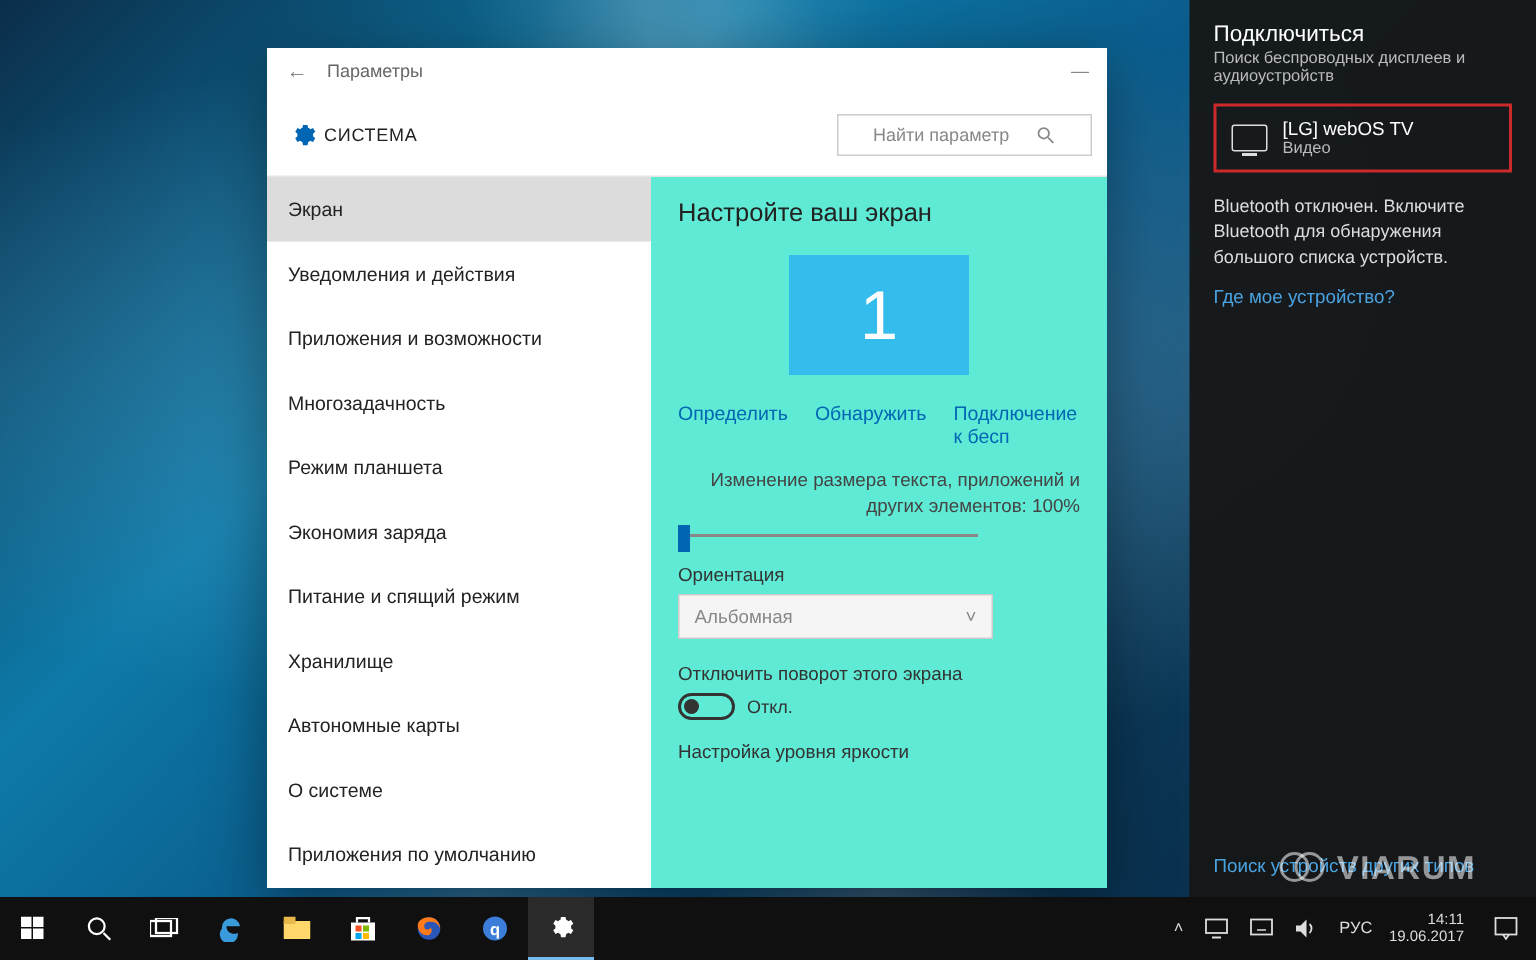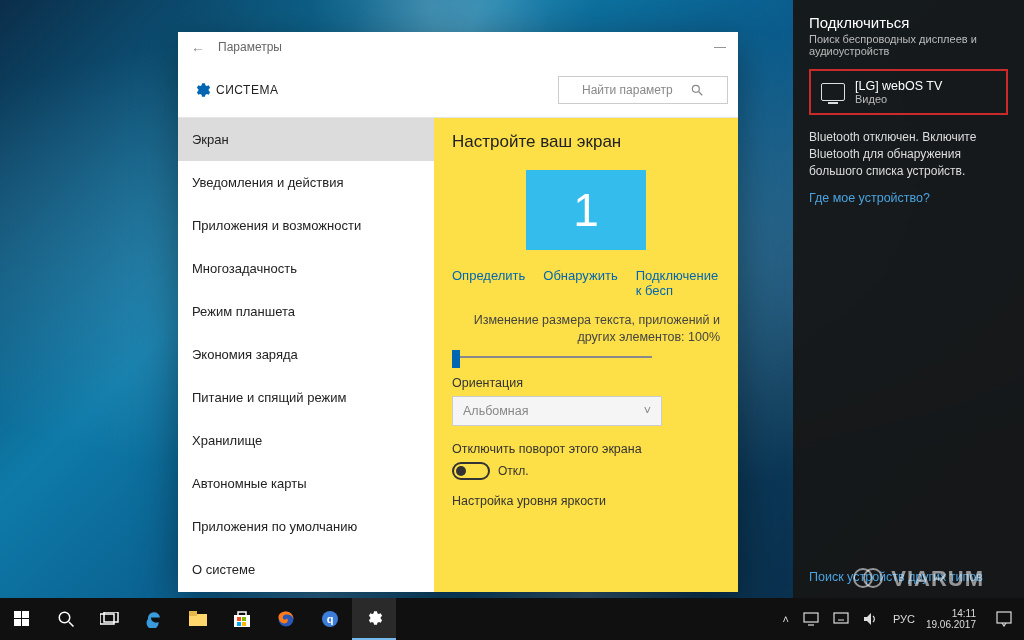--- a/index.html
+++ b/index.html
@@ -25,21 +25,21 @@
 .gear-wrap { width: 28px; display:flex; justify-content:center; }
 .header-label { font-size: 12px; letter-spacing: 0.5px; color: #222; font-weight: 400; }
 .search-box { margin-left: auto; width: 170px; height: 28px; border: 1px solid #ccc; display: flex; align-items: center; padding: 0 23px; color: #888; font-size: 12px; background: #fff; }
 .search-box .mag { margin-left: auto; }
 
 .body-row { flex: 1; display: flex; overflow: hidden; }
 .sidebar { width: 256px; border-right: 0; background:#fff; overflow-y: auto; }
 .side-item { padding: 14px 14px; font-size: 13px; color: #222; cursor: default; }
 .side-item.active { background: #dcdcdc; }
 
-.content { flex:1; padding: 14px 18px 8px 18px; background:#fde047; overflow:hidden; color:#222; font-size:13px; }
+.content { flex:1; padding: 14px 18px 8px 18px; background:#5eead4; overflow:hidden; color:#222; font-size:13px; }
 .content h2 { font-size: 17px; font-weight: 400; margin-bottom: 18px; color:#222; }
 .display-box { width: 120px; height: 80px; background: #34bdec; color:#fff; display:flex; align-items:center; justify-content:center; font-size: 46px; font-weight: 300; margin: 8px auto 18px auto; }
 .display-links { display:flex; gap: 18px; margin-bottom: 14px; }
 .display-links span { color:#0066b3; font-size:13px; cursor:default; }
 .subtext { font-size: 12.5px; color:#444; margin-bottom: 6px; line-height:1.35;text-align:right; }
 .slider-track { width: 200px; height: 2px; background:#888; position:relative; margin: 10px 0 18px 0; }
 .slider-thumb { position:absolute; left:0; top:-6px; width:8px; height:18px; background:#0066b3; }
 .label-sm { font-size: 12.5px; margin-bottom:6px; color:#333; }
 .dropdown { width: 210px; height: 30px; border:1px solid #ccc; background:#f5f5f5; display:flex; align-items:center; padding:0 10px; font-size:12.5px; color:#888; margin-bottom:16px; justify-content:space-between; }
 .toggle-row { display:flex; align-items:center; gap:8px; margin-bottom:14px; }
@@ -112,22 +112,22 @@
     <div class="sidebar" id="sidebar">
         <div class="side-item active">Экран</div>
         <div class="side-item">Уведомления и действия</div>
         <div class="side-item">Приложения и возможности</div>
         <div class="side-item">Многозадачность</div>
         <div class="side-item">Режим планшета</div>
         <div class="side-item">Экономия заряда</div>
         <div class="side-item">Питание и спящий режим</div>
         <div class="side-item">Хранилище</div>
         <div class="side-item">Автономные карты</div>
+        <div class="side-item">О системе</div>
         <div class="side-item">Приложения по умолчанию</div>
-        <div class="side-item">О системе</div>
       </div>
 
     <div class="content">
       <h2>Настройте ваш экран</h2>
       <div class="display-box">
           <span>1</span>
         </div>
       <div class="display-links">
         <span>Определить</span>
         <span>Обнаружить</span>

